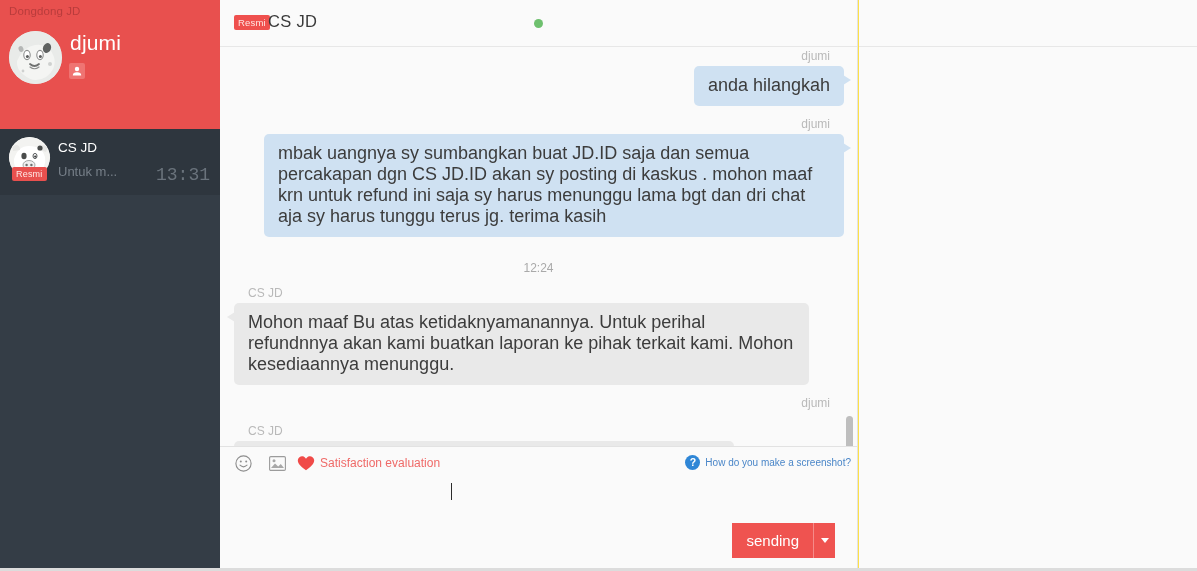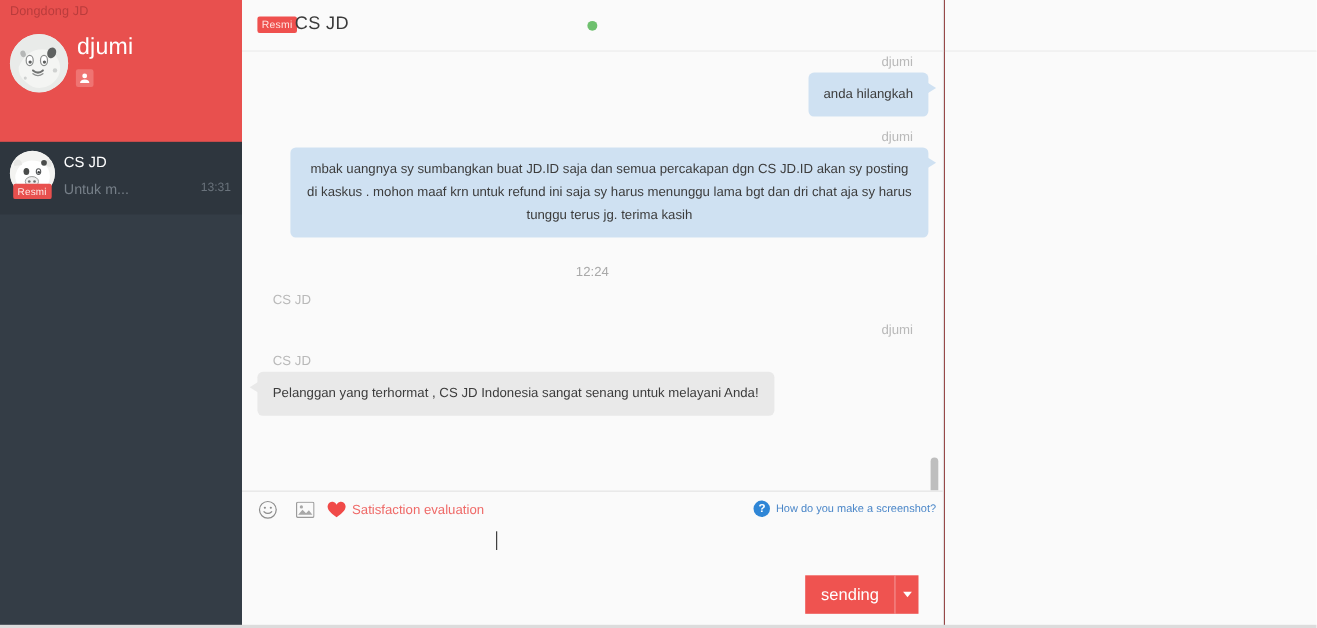--- a/index.html
+++ b/index.html
@@ -8,21 +8,21 @@
     overflow: hidden;
     background: #ffffff;
     font-family: "Liberation Sans", sans-serif;
     -webkit-font-smoothing: antialiased;
   }
 
   #app {
     position: relative;
     width: 1102px;
     height: 571px;
-    background: #7f1d1d;
+    background: #fde047;
   }
 
   
   #sidebar {
     position: absolute;
     left: 0; top: 0;
     width: 220px; height: 571px;
     background: #343d46;
     overflow: hidden;
   }
@@ -99,22 +99,23 @@
   }
   .conv-snippet {
     position: absolute;
     left: 58px; top: 35px;
     font-size: 13px;
     color: #767f88;
   }
   .conv-time {
     position: absolute;
     right: 10px; top: 36px;
-    font-size: 11px;
+    font-size: 18px;
     color: #6a737c;
+    font-family: Liberation Mono, monospace;
   }
 
   
   #chat {
     position: absolute;
     left: 220px; top: 0;
     width: 638px; height: 571px;
     background: #fafafa;
     border-right: 1px solid #e2e2e2;
   }
@@ -183,25 +184,24 @@
 
   .bubble-wrap { display: flex; }
   .msg-row.out .bubble-wrap { justify-content: flex-end; }
   .msg-row.in  .bubble-wrap { justify-content: flex-start; }
 
   .bubble {
     position: relative;
     max-width: 580px;
     padding: 9px 14px 10px 14px;
     border-radius: 5px;
-    font-size: 12px;
+    font-size: 18px;
     line-height: 21px;
     color: #3c3c3c;
     word-wrap: break-word;
-    text-align: center;
   }
   .bubble.out { background: #cfe1f2; }
   .bubble.in  { background: #e9e9e9; }
 
   
   .bubble.out::after {
     content: "";
     position: absolute;
     right: -7px; top: 9px;
     border-width: 5px 0 5px 8px;
@@ -431,20 +431,23 @@
         <div class="msg-row out">
           <div class="msg-name">djumi</div>
           <div class="bubble-wrap">
             <div class="bubble out" style="max-width: 580px;">mbak uangnya sy sumbangkan buat JD.ID saja dan semua percakapan dgn CS JD.ID akan sy posting di kaskus . mohon maaf krn untuk refund ini saja sy harus menunggu lama bgt dan dri chat aja sy harus tunggu terus jg. terima kasih</div>
           </div>
         </div>
         <div class="msg-gap"></div>
         <div class="msg-timestamp">12:24</div>
         <div class="msg-row in">
           <div class="msg-name">CS JD</div>
+          <div class="bubble-wrap">
+            <div class="bubble in" style="max-width: 575px;">Mohon maaf Bu atas ketidaknyamanannya. Untuk perihal refundnnya akan kami buatkan laporan ke pihak terkait kami. Mohon kesediaannya menunggu.</div>
+          </div>
         </div>
         <div class="msg-gap"></div>
         <div class="msg-row out">
           <div class="msg-name">djumi</div>
         </div>
         <div class="msg-gap"></div>
         <div class="msg-row in">
           <div class="msg-name">CS JD</div>
           <div class="bubble-wrap">
             <div class="bubble in" style="max-width: 500px;">Pelanggan yang terhormat , CS JD Indonesia sangat senang untuk melayani Anda!</div>

